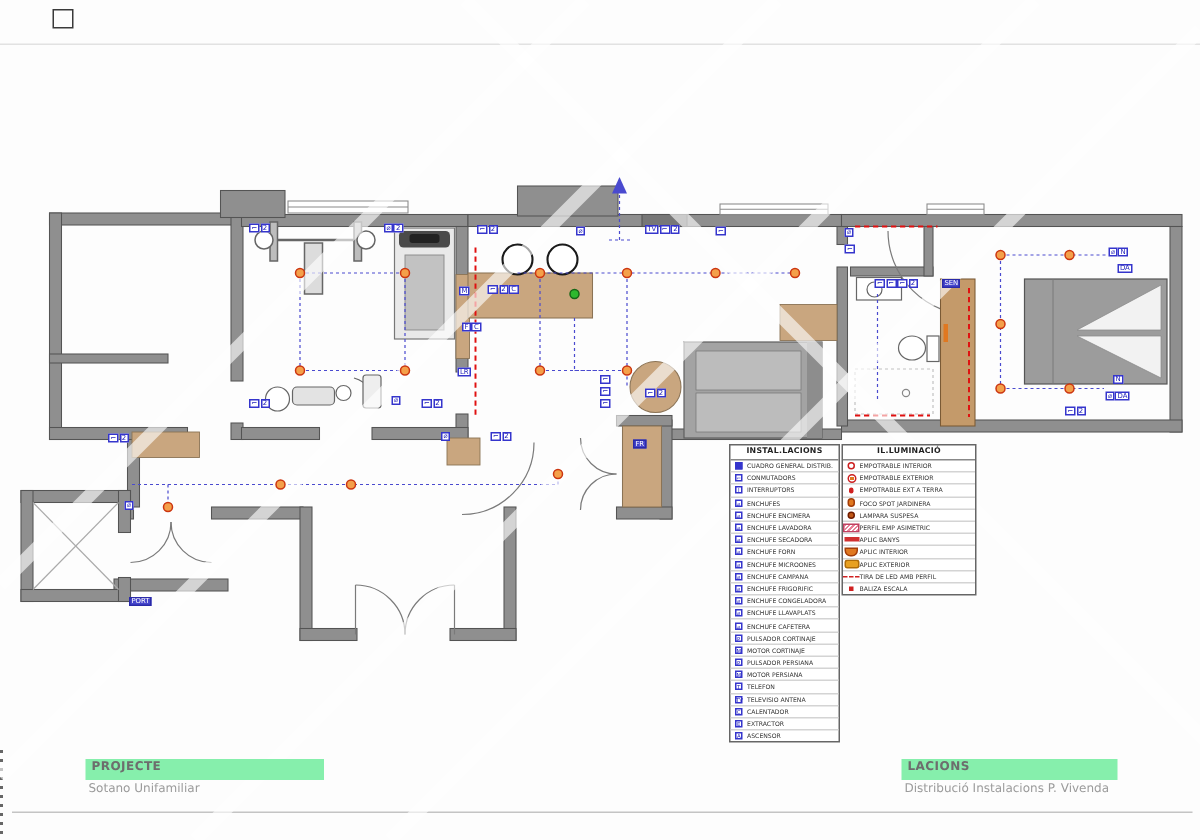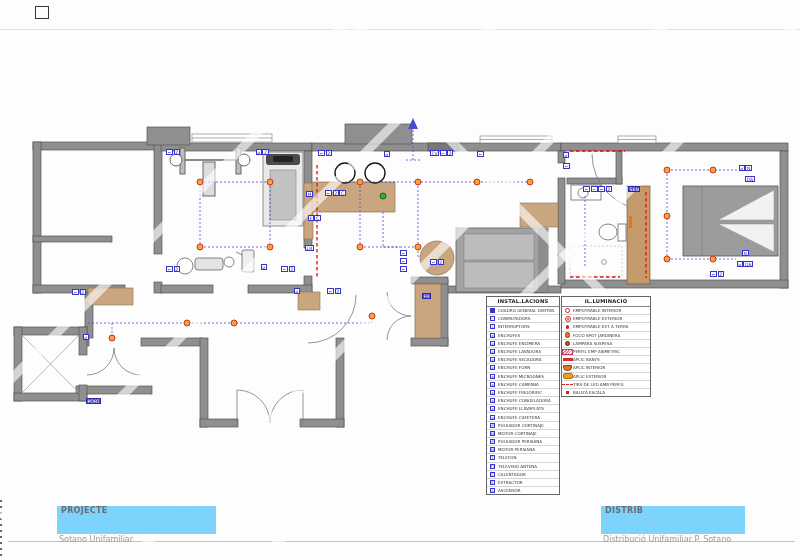--- a/index.html
+++ b/index.html
@@ -38,21 +38,21 @@
   .lamp{width:5.5px;height:5.5px;border-radius:50%;background:#c05818;border:1.2px solid #701c00;box-sizing:border-box;}
   .hatch{width:10px;height:4px;border:.5px solid #c04060;
     background:repeating-linear-gradient(135deg,#e88098 0 1px,#fff 1px 2px);}
   .barred{width:10px;height:3.4px;background:#d03030;}
   .aint{width:7px;height:3.6px;background:#e07820;border-radius:0 0 4px 4px;border:.5px solid #a33c08;}
   .aext{width:8px;height:3.6px;background:#e8a020;border-radius:2px;border:.5px solid #b06c08;}
   .tled{width:12px;height:0;border-top:1.4px dashed #d02020;}
   .baliza{width:3.4px;height:3.4px;background:#d02020;}
   
   .tb{position:absolute;}
-  .tb-bar{height:28px;background:#7dd3fc;color:#6d6d6d;font-size:8px;font-weight:bold;
+  .tb-bar{height:14px;background:#86efac;color:#6d6d6d;font-size:8px;font-weight:bold;
     line-height:10px;padding-left:4px;letter-spacing:.3px;}
   .tb-sub{font-size:8px;color:#9b9b9b;padding-left:2px;padding-top:1px;}
 </style>
 </head>
 <body>
 
 <div id="sheet">
   <div class="hairline" style="left:0;top:29px;width:800px;height:1px;"></div>
   <div class="hairline" style="left:8px;top:541px;width:787px;height:1px;background:#c4c4c4;"></div>
   <div id="corner-rect"></div>
@@ -579,16 +579,16 @@
           <span class="leg-tx">BALIZA ESCALA</span>
         </span>
       </div>
   </div>
 
   <div class="tb" style="left:57px;top:506px;">
     <div class="tb-bar" style="width:155px;">PROJECTE</div>
     <div class="tb-sub">Sotano Unifamiliar</div>
   </div>
   <div class="tb" style="left:601px;top:506px;">
-    <div class="tb-bar" style="width:140px;">DISTRIB</div>
-    <div class="tb-sub">Distribució Unifamiliar P. Sotano</div>
+    <div class="tb-bar" style="width:140px;">LACIONS</div>
+    <div class="tb-sub">Distribució Instalacions P. Vivenda</div>
   </div>
 </div>
 
 </body></html>

